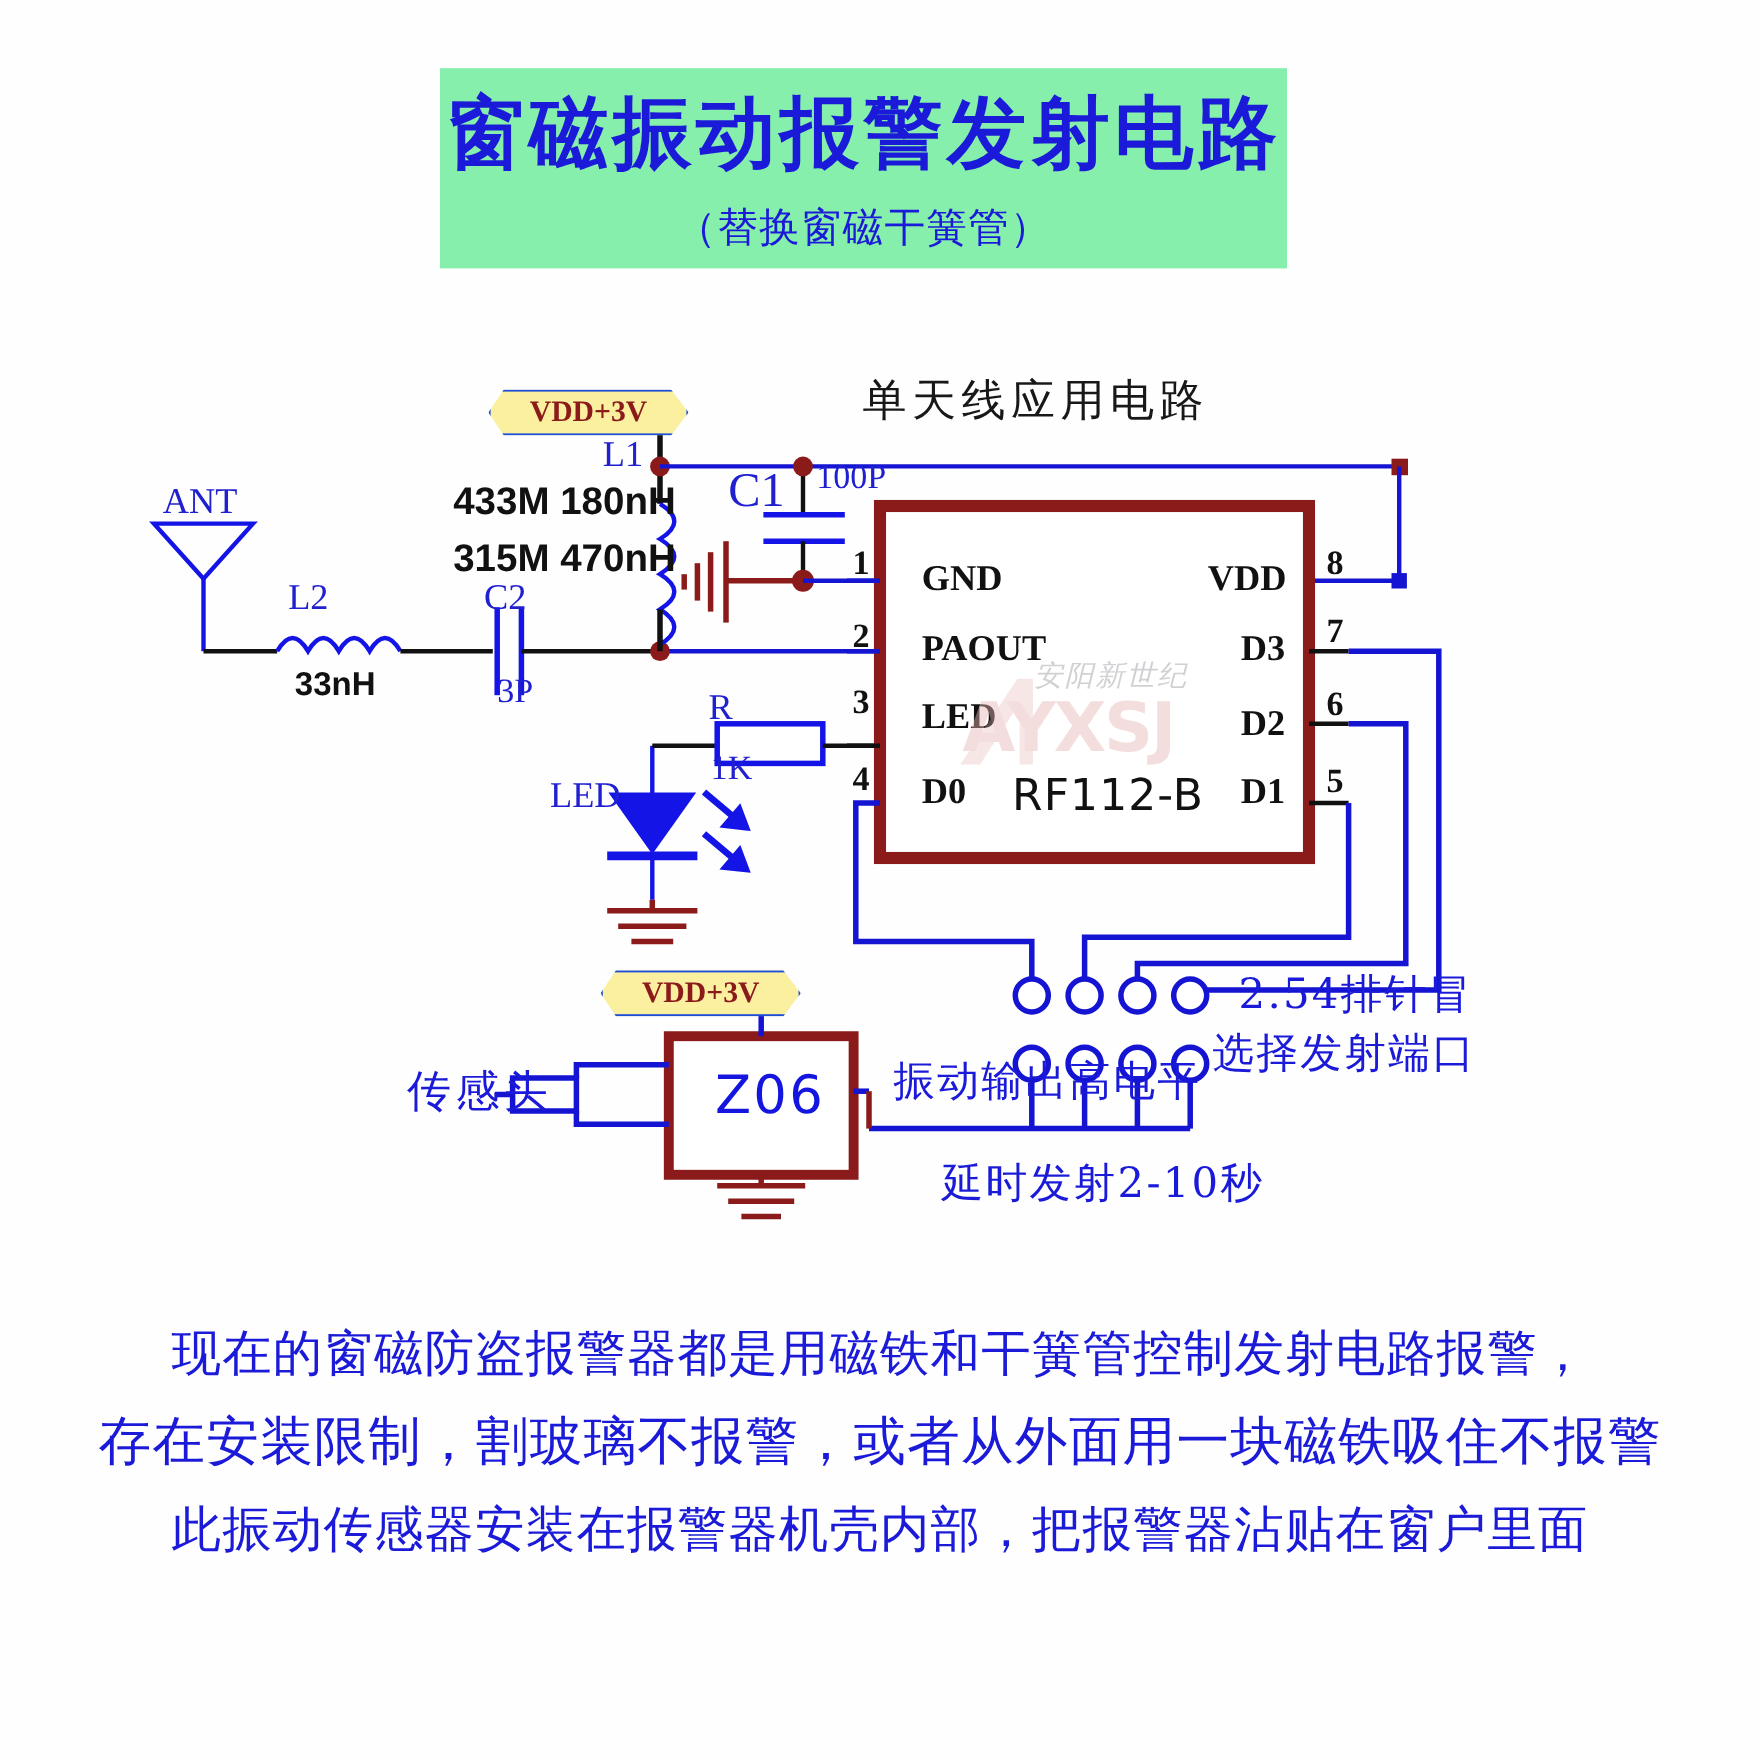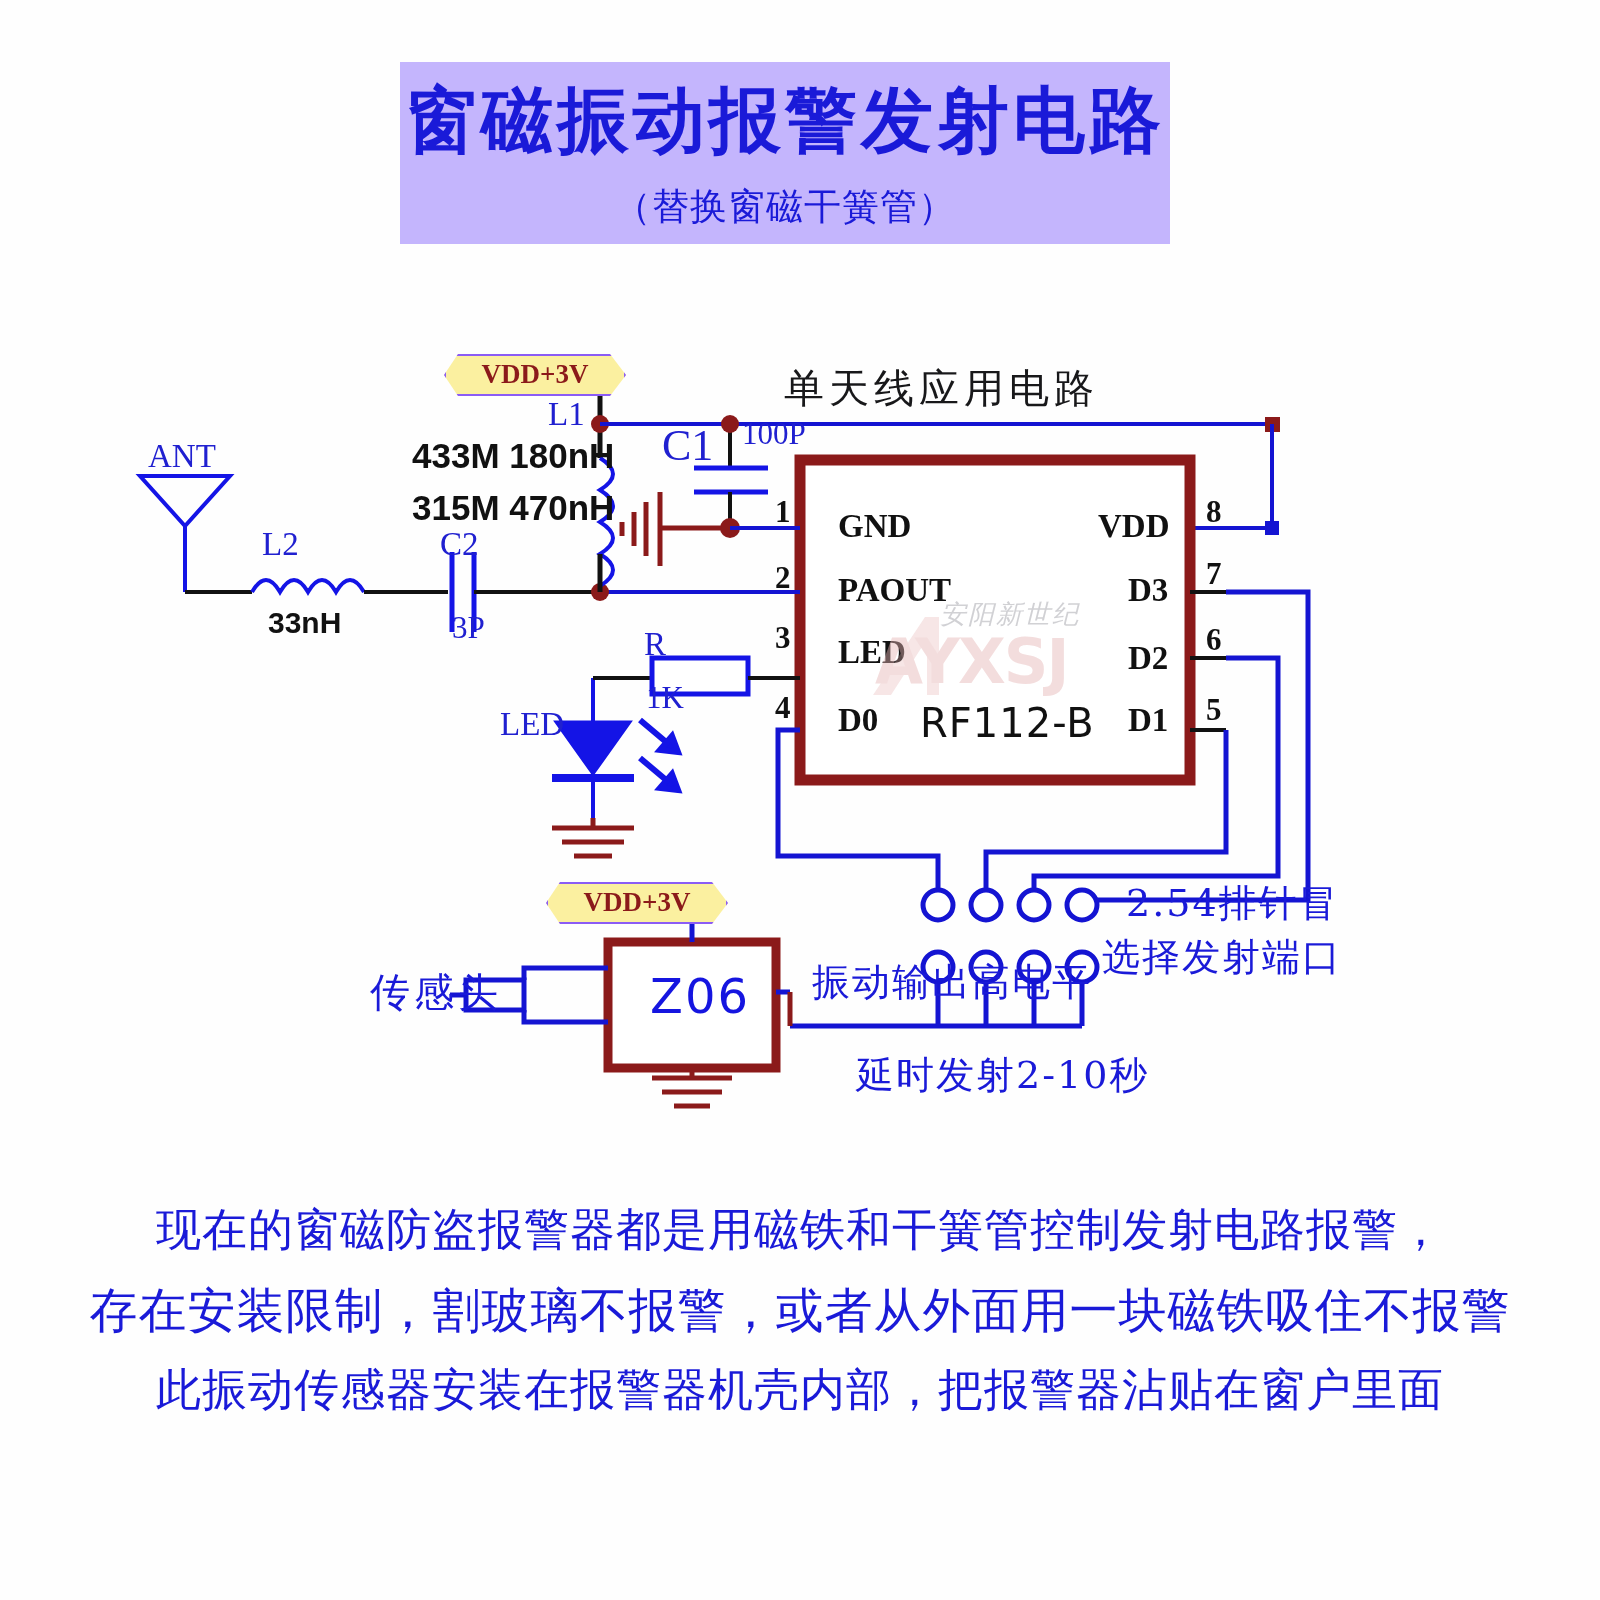--- a/index.html
+++ b/index.html
@@ -19,21 +19,21 @@
     left: 0; top: 0;
     width: 1600px;
     height: 1600px;
     background: #fefefe;
   }
   .abs { position: absolute; }
 
   
   #title-block {
     left: 400px; top: 62px; width: 770px; height: 182px;
-    background: #c4b5fd;
+    background: #86efac;
     text-align: center;
   }
   #main-title {
     position: absolute;
     left: 0; top: 20px; width: 770px;
     font-family: "DejaVu Serif", serif;
     font-size: 72px;
     font-weight: 600;
     color: #1a1ad8;
     letter-spacing: 4px;
@@ -57,21 +57,20 @@
   #schematic svg { display: block; }
 
   
   #sub-circuit-title {
     left: 784px; top: 336px;
     font-family: "DejaVu Serif", serif;
     font-size: 40px;
     color: #18181a;
     letter-spacing: 5px;
     white-space: nowrap;
-    margin-top: 25px;
   }
 
   
   .lbl {
     position: absolute;
     white-space: nowrap;
     line-height: 1;
   }
   .lbl-blue-serif {
     font-family: "Liberation Serif", serif;
@@ -97,21 +96,21 @@
     font-weight: 700;
     font-size: 33px;
     color: #111;
   }
 
   
   .vdd-flag {
     position: absolute;
     height: 38px;
     background: #fbf0a0;
-    border: 2px solid #8b5cf6;
+    border: 2px solid #1d4ed8;
     color: #8b1a1a;
     font-family: "Liberation Serif", serif;
     font-weight: 700;
     font-size: 27px;
     line-height: 36px;
     text-align: center;
     padding: 0 14px;
     clip-path: polygon(14px 0, calc(100% - 16px) 0, 100% 50%, calc(100% - 16px) 100%, 14px 100%, 0 50%);
   }
 

